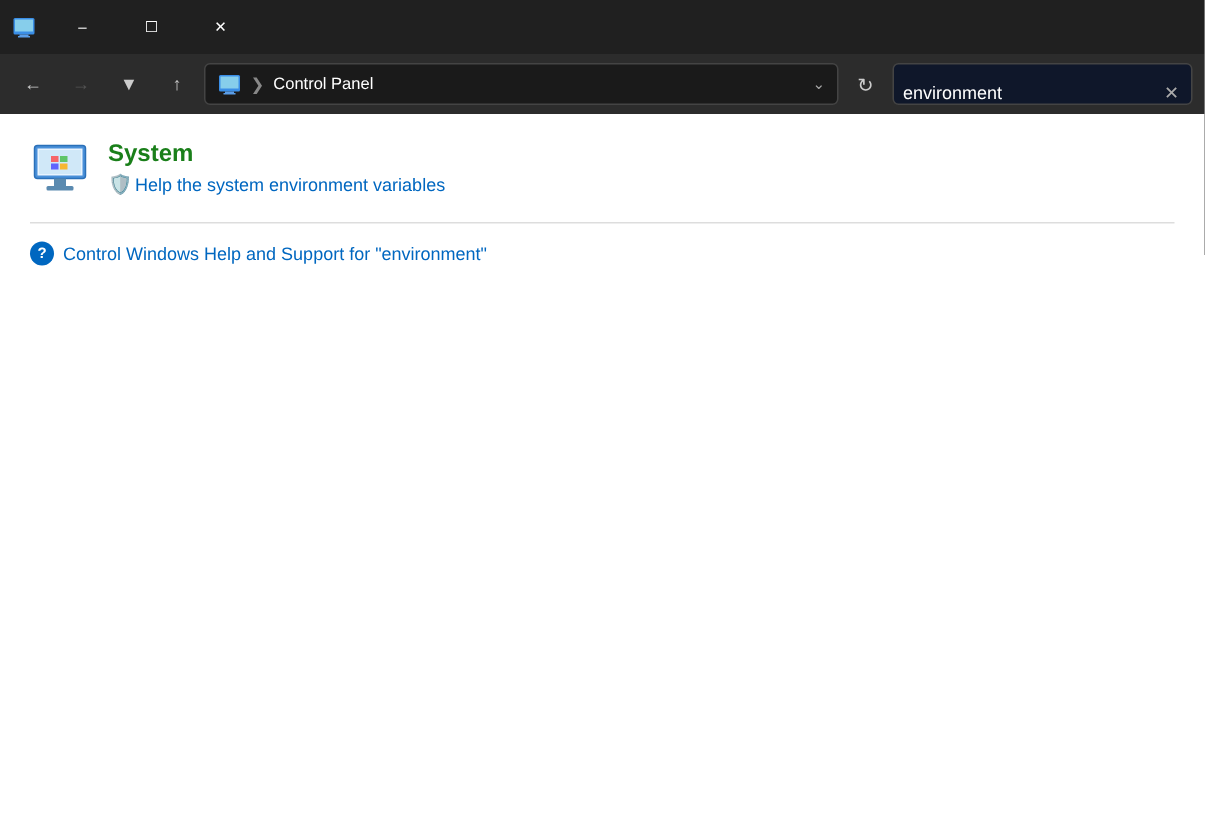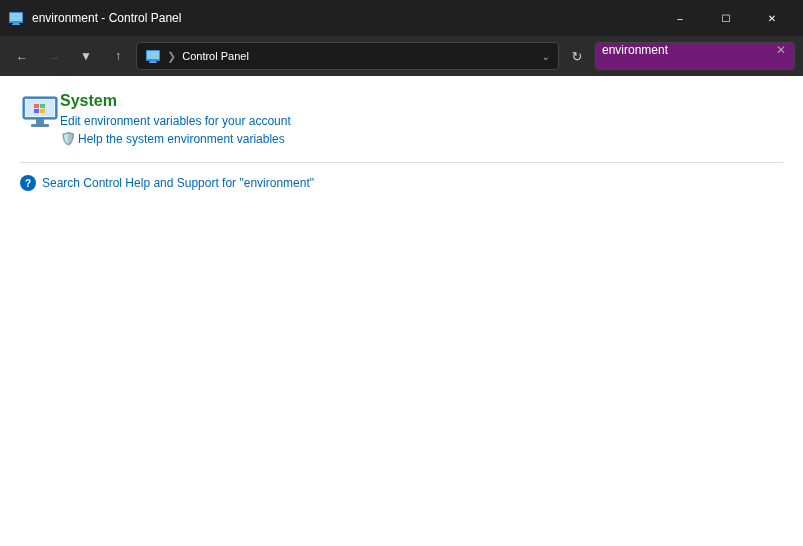--- a/index.html
+++ b/index.html
@@ -110,25 +110,25 @@
       font-size: 13px;
       display: flex;
       align-items: center;
       justify-content: center;
       cursor: pointer;
       border-radius: 4px;
     }
     .search-box {
       height: 28px;
       width: 200px;
-      background: #701a75;
+      background: #0f172a;
       border: 1px solid #444;
       border-radius: 4px;
       display: flex;
-      align-items: flex-start;
+      align-items: flex-end;
       padding: 0 6px;
     }
     .search-input {
       background: transparent;
       border: none;
       color: #ffffff;
       font-size: 12px;
       outline: none;
       flex: 1;
       font-family: 'Segoe UI', sans-serif;
@@ -146,21 +146,22 @@
     .content-area {
       background: #ffffff;
       height: calc(546px - 36px - 40px);
       padding: 16px 20px;
       overflow-y: auto;
     }
 
     
     .result-section {
       display: flex;
-      align-items: flex-start;
+      align-items: center;
+      gap: 12px;
       margin-bottom: 16px;
     }
     .result-content {
       display: flex;
       flex-direction: column;
       gap: 4px;
     }
     .result-title {
       color: #1a7f1a;
       font-size: 16px;
@@ -228,21 +229,20 @@
 <body>
 
 <div class="title-bar">
 
   <svg class="title-bar-icon" viewBox="0 0 16 16" xmlns="http://www.w3.org/2000/svg">
     <rect x="1" y="2" width="14" height="11" rx="1" fill="#3a8ee6"></rect>
     <rect x="2" y="3" width="12" height="8" fill="#87CEEB"></rect>
     <rect x="5" y="13" width="6" height="1" fill="#5a9de8"></rect>
     <rect x="4" y="14" width="8" height="1" fill="#5a9de8"></rect>
   </svg>
-  <span class="title-bar-text">environment - Control Panel</span>
   <div class="title-bar-controls">
     <button class="title-bar-btn">–</button>
     <button class="title-bar-btn">☐</button>
     <button class="title-bar-btn close">✕</button>
   </div>
 </div>
 
 <div class="nav-bar">
   <button class="nav-btn">←</button>
   <button class="nav-btn" disabled="">→</button>
@@ -287,30 +287,27 @@
 
       <rect x="14" y="12" width="5" height="4" fill="#ff4444" opacity="0.8"></rect>
       <rect x="20" y="12" width="5" height="4" fill="#44bb44" opacity="0.8"></rect>
       <rect x="14" y="17" width="5" height="4" fill="#4444ff" opacity="0.8"></rect>
       <rect x="20" y="17" width="5" height="4" fill="#ffaa00" opacity="0.8"></rect>
     </svg>
 
     <div class="result-content">
       <a class="result-title" href="#">System</a>
       <a class="result-link" href="#">
-        <span>Edit environment variables for your account</span>
-      </a>
-      <a class="result-link" href="#">
 
         <span class="shield-icon">🛡️</span>
         <span>Help the system environment variables</span>
       </a>
     </div>
   </div>
 
   <hr class="divider">
 
   <a class="help-link" href="#">
     <span class="help-circle">?</span>
-    <span>Search Control Help and Support for "environment"</span>
+    <span>Control Windows Help and Support for "environment"</span>
   </a>
 
 </div>
 
 </body></html>

